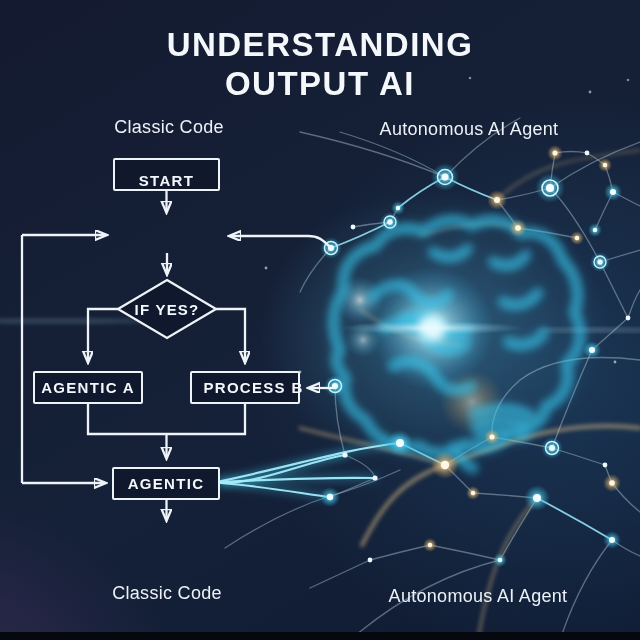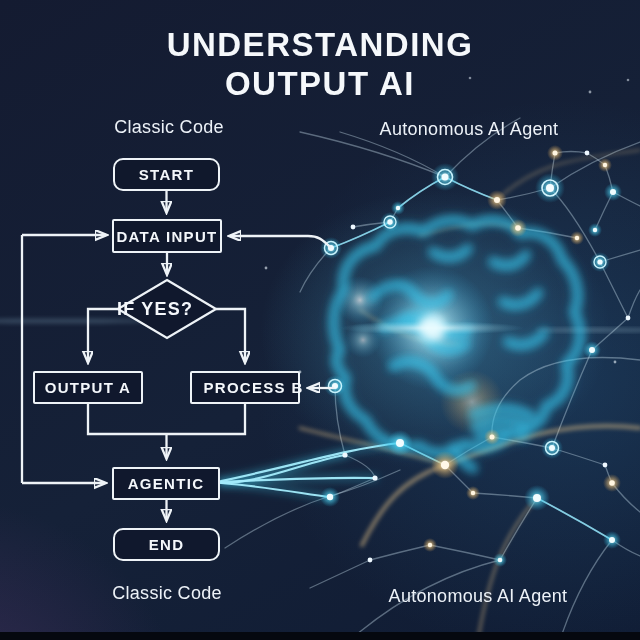--- a/index.html
+++ b/index.html
@@ -25,32 +25,32 @@
   #lbl-tl{left:169px;top:117px;}
   #lbl-tr{left:469px;top:119px;}
   #lbl-bl{left:167px;top:583px;}
   #lbl-br{left:478px;top:586px;}
   .node{
     position:absolute;display:flex;align-items:center;justify-content:center;
     border:2px solid #eef3f7;background:rgba(16,24,44,0.93);
     color:#f4f7fb;font-size:15px;font-weight:bold;letter-spacing:1.3px;
     box-sizing:border-box;white-space:nowrap;
   }
-  .rounded{border-radius:10px;}
+  .rounded{border-radius:2px;align-items:flex-end;}
   .rect{border-radius:2px;}
   #n-start{left:113px;top:158px;width:107px;height:33px;}
   #n-datainput{left:112px;top:219px;width:110px;height:34px;}
   #n-processa{left:33px;top:371px;width:110px;height:33px;}
   #n-processb{left:190px;top:371px;width:110px;height:33px;padding-left:17px;}
   #n-output{left:112px;top:467px;width:108px;height:33px;}
   #n-end{left:113px;top:528px;width:107px;height:33px;}
   #n-decision{
     position:absolute;left:117px;top:296px;width:100px;height:26px;
-    display:flex;align-items:center;justify-content:flex-start;
-    color:#f4f7fb;font-size:18px;font-weight:bold;letter-spacing:1.2px;
+    display:flex;align-items:center;justify-content:center;
+    color:#f4f7fb;font-size:15px;font-weight:bold;letter-spacing:1.2px;
   }
   .edges path{fill:none;stroke:#cfe8f4;stroke-width:1.3;opacity:.38;stroke-linecap:round;}
   .edges-bright path{fill:none;stroke:#8fe5fa;stroke-width:1.8;opacity:.8;stroke-linecap:round;}
   .bundle-glow path{fill:none;stroke:#3ecbec;stroke-width:6;opacity:.35;stroke-linecap:round;}
   .bundle path{fill:none;stroke:#a3ecfc;stroke-width:2.2;opacity:.95;stroke-linecap:round;}
   .gold path{fill:none;stroke:#f4cd8c;stroke-linecap:round;}
   .brain-glow{fill:none;stroke:#2fc3ec;stroke-width:7;opacity:.45;}
   .brain-main{fill:none;stroke:#d9f7ff;stroke-width:2.3;opacity:.95;filter:drop-shadow(0 0 5px rgba(90,220,250,.85));}
   .flowlines path, .flowlines polygon{stroke:#eef3f7;stroke-width:2.3;fill:none;}
   .flowlines polygon{fill:rgba(16,24,44,0.93);}
@@ -310,32 +310,26 @@
     <span>OUTPUT AI</span>
   </div>
   <div class="col-lbl" id="lbl-tl">Classic Code</div>
   <div class="col-lbl" id="lbl-tr">Autonomous AI Agent</div>
   <div class="col-lbl" id="lbl-bl">Classic Code</div>
   <div class="col-lbl" id="lbl-br">Autonomous AI Agent</div>
 
   <div class="node rounded" id="n-start">
     <span>START</span>
   </div>
-  <div class="node rect" id="n-datainput">
-    <span>DATA INPUT</span>
-  </div>
   <div id="n-decision">
     <span>IF YES?</span>
   </div>
   <div class="node rect" id="n-processa">
-    <span>OUTPUT A</span>
+    <span>AGENTIC A</span>
   </div>
   <div class="node rect" id="n-processb">
     <span>PROCESS B</span>
   </div>
   <div class="node rect" id="n-output">
     <span>AGENTIC</span>
   </div>
-  <div class="node rounded" id="n-end">
-    <span>END</span>
-  </div>
 
 </div>
 
 </body></html>

